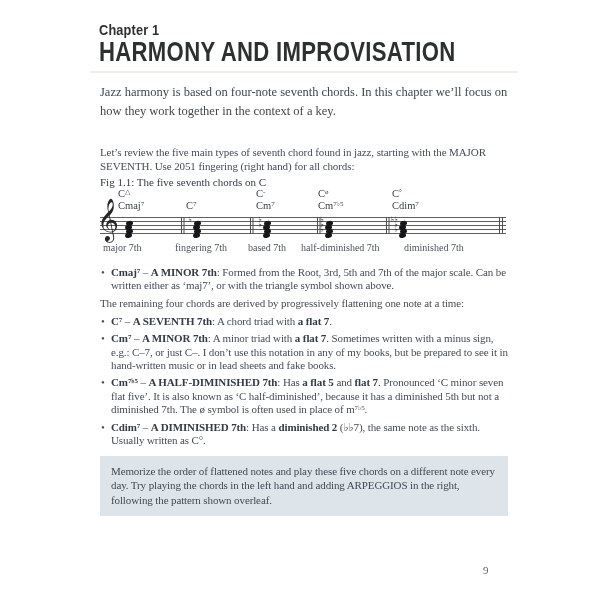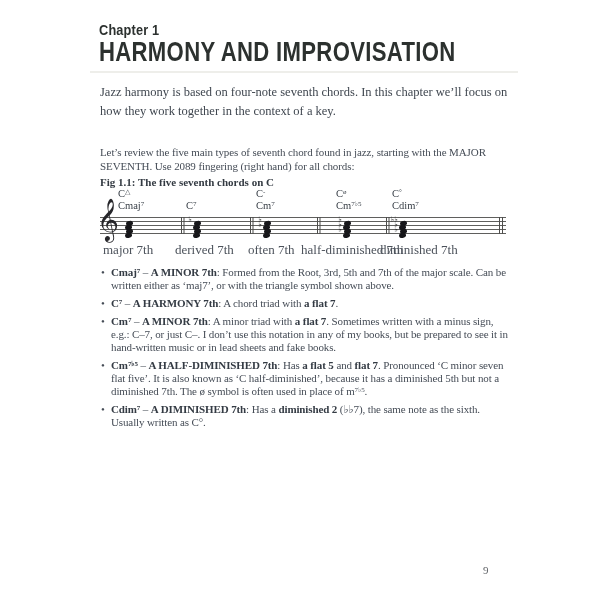--- a/index.html
+++ b/index.html
@@ -16,37 +16,37 @@
   }
   .title{
     position:absolute;left:99px;top:37px;
     font-family:"Liberation Sans",sans-serif;font-weight:700;font-size:28px;line-height:30px;
     color:var(--title-col,#2c312f);transform:scaleX(.79);transform-origin:0 0;
     letter-spacing:.4px;white-space:nowrap;
   }
   .rule{position:absolute;left:90px;top:71px;width:428px;height:2px;background:#eeeeea}
   .intro{position:absolute;left:100px;top:83px;width:430px;font-size:12.5px;line-height:19px;color:#3f464f}
   .lead{position:absolute;left:100px;top:146px;width:414px;font-size:11px;line-height:13.5px;letter-spacing:-.1px}
-  .figcap{position:absolute;left:100px;top:176px;font-size:11px;font-weight:700;color:#333a42}
+  .figcap{position:absolute;left:100px;top:176px;font-size:11px;font-weight:400;color:#333a42}
 
   .staff{position:absolute;left:100px;top:190px;width:406px;height:66px}
   .sline{position:absolute;left:0;width:406px;height:1px;background:#5f5f5d}
   .clef{position:absolute;left:-3px;top:11px;font-family:"DejaVu Sans",sans-serif;
         font-size:37px;line-height:37px;color:#26262a}
   .chord{position:absolute;top:0;width:60px;height:66px}
-  .chord.c0{left:18px}.chord.c1{left:86px}.chord.c2{left:156px}.chord.c3{left:236px}.chord.c4{left:292px}
+  .chord.c0{left:18px}.chord.c1{left:86px}.chord.c2{left:156px}.chord.c3{left:218px}.chord.c4{left:292px}
   .alt,.cname{position:absolute;left:0;font-size:10.5px;color:#373e46;white-space:nowrap}
   .alt{top:-2px}.cname{top:10px}
   .ss{font-size:7px;position:relative;top:-3px;line-height:0}
   .accs{position:absolute;left:-4px;top:28px;width:10px;font-family:"DejaVu Sans",sans-serif;
         font-size:8px;line-height:4.8px;color:#222;text-align:right}
   .nstack{position:absolute;left:7px;top:31px;width:12px;height:20px}
   .nh{position:absolute;width:6.5px;height:4.6px;background:#17171a;border-radius:50%;transform:rotate(-14deg)}
-  .lbl{position:absolute;top:52px;font-size:13px;color:#4c525b;white-space:nowrap}
-  .lbl-0{left:3px}.lbl-1{left:75px}.lbl-2{left:148px}.lbl-3{left:201px}.lbl-4{left:280px}
+  .lbl{position:absolute;top:52px;font-size:10px;color:#4c525b;white-space:nowrap}
+  .lbl-0{left:3px}.lbl-1{left:75px}.lbl-2{left:148px}.lbl-3{left:201px}.lbl-4{left:304px}
   .dbar{position:absolute;top:27px;height:17px;width:1px;background:#4d4d4b;box-shadow:2.5px 0 0 #4d4d4b}
   .bl-0{left:81px}.bl-1{left:150px}.bl-2{left:217px}.bl-3{left:286px}
   .fbar{position:absolute;top:27px;height:17px;width:1px;background:#4d4d4b;box-shadow:3px 0 0 #4d4d4b;left:399px}
 
   .content{position:absolute;left:100px;top:266px;width:408px;font-size:11px;line-height:13.2px;
            letter-spacing:-.12px;color:#454c56}
   .block{margin-bottom:4.5px}
   .bullet{position:relative;padding-left:11px}
   .dot{position:absolute;left:1px;top:0}
   .b{font-weight:700;color:#343b44}
@@ -54,21 +54,21 @@
   .pagenum{position:absolute;left:483px;top:564px;font-size:11px;color:#63666a}
 </style>
 </head>
 <body>
 
 <div class="chapter">Chapter 1</div>
 <h1 class="title" style="margin:0">HARMONY AND IMPROVISATION</h1>
 <div class="rule"></div>
 
 <p class="intro" style="margin:0">Jazz harmony is based on four-note seventh chords. In this chapter we’ll focus on how they work together in the context of a key.</p>
-<p class="lead" style="margin:0">Let’s review the five main types of seventh chord found in jazz, starting with the MAJOR SEVENTH. Use 2089 fingering (right hand) for all chords:</p>
+<p class="lead" style="margin:0">Let’s review the five main types of seventh chord found in jazz, starting with the MAJOR SEVENTH. Use 2051 fingering (right hand) for all chords:</p>
 
 <div class="figcap">Fig 1.1: The five seventh chords on C</div>
 
 <div class="staff">
   <div class="sline" style="top:27px"></div>
   <div class="sline" style="top:31px"></div>
   <div class="sline" style="top:35px"></div>
   <div class="sline" style="top:39px"></div>
   <div class="sline" style="top:43px"></div>
   <div class="clef">𝄞</div>
@@ -95,36 +95,36 @@
       <div class="accs">
         <div>♭</div>
       </div>
       <div class="nstack">
         <div class="nh" style="left: 1px; top: 0px;"></div>
         <div class="nh" style="left: 0px; top: 4px;"></div>
         <div class="nh" style="left: 1px; top: 8px;"></div>
         <div class="nh" style="left: 0px; top: 12px;"></div>
       </div>
     </div>
-    <div class="lbl lbl-1">derived 7th</div>
+    <div class="lbl lbl-1">fingering 7th</div>
     <div class="chord c2">
       <div class="alt"><span>C</span><span class="ss">-</span></div>
       <div class="cname"><span>Cm</span><span class="ss">7</span></div>
       <div class="accs">
         <div>♭</div>
         <div>♭</div>
       </div>
       <div class="nstack">
         <div class="nh" style="left: 1px; top: 0px;"></div>
         <div class="nh" style="left: 0px; top: 4px;"></div>
         <div class="nh" style="left: 1px; top: 8px;"></div>
         <div class="nh" style="left: 0px; top: 12px;"></div>
       </div>
     </div>
-    <div class="lbl lbl-2">often 7th</div>
+    <div class="lbl lbl-2">based 7th</div>
     <div class="chord c3">
       <div class="alt"><span>C</span><span class="ss">ø</span></div>
       <div class="cname"><span>Cm</span><span class="ss">7♭5</span></div>
       <div class="accs">
         <div>♭</div>
         <div>♭</div>
         <div>♭</div>
       </div>
       <div class="nstack">
         <div class="nh" style="left: 1px; top: 0px;"></div>
@@ -148,19 +148,21 @@
         <div class="nh" style="left: 1px; top: 8px;"></div>
         <div class="nh" style="left: 0px; top: 12px;"></div>
       </div>
     </div>
     <div class="lbl lbl-4">diminished 7th</div>
   </div>
 
 <div class="content">
 
 <div class="block bullet"><span class="dot">•</span><span class="b ">Cmaj</span><span class="b ss">7</span><span class=""> – </span><span class="b ">A MINOR 7th</span><span class="">: Formed from the Root, 3rd, 5th and 7th of the major scale. Can be written either as ‘maj7’, or with the triangle symbol shown above.</span></div>
-    <div class="block bullet"><span class="dot">•</span><span class="b ">C</span><span class="b ss">7</span><span class=""> – </span><span class="b ">A HARMONY 7th</span><span class="">: A chord triad with </span><span class="b ">a flat 7</span><span class="">.</span></div>
+    <div class="block para"><span class="">The remaining four chords are derived by progressively flattening one note at a time:</span></div>
+    <div class="block bullet"><span class="dot">•</span><span class="b ">C</span><span class="b ss">7</span><span class=""> – </span><span class="b ">A SEVENTH 7th</span><span class="">: A chord triad with </span><span class="b ">a flat 7</span><span class="">.</span></div>
     <div class="block bullet"><span class="dot">•</span><span class="b ">Cm</span><span class="b ss">7</span><span class=""> – </span><span class="b ">A MINOR 7th</span><span class="">: A minor triad with </span><span class="b ">a flat 7</span><span class="">. Sometimes written with a minus sign, e.g.: C–7, or just C–. I don’t use this notation in any of my books, but be prepared to see it in hand-written music or in lead sheets and fake books.</span></div>
     <div class="block bullet"><span class="dot">•</span><span class="b ">Cm</span><span class="b ss">7♭5</span><span class=""> – </span><span class="b ">A HALF-DIMINISHED 7th</span><span class="">: Has </span><span class="b ">a flat 5</span><span class=""> and </span><span class="b ">flat 7</span><span class="">. Pronounced ‘C minor seven flat five’. It is also known as ‘C half-diminished’, because it has a diminished 5th but not a diminished 7th. The ø symbol is often used in place of m</span><span class="ss">7♭5</span><span class="">.</span></div>
     <div class="block bullet"><span class="dot">•</span><span class="b ">Cdim</span><span class="b ss">7</span><span class=""> – </span><span class="b ">A DIMINISHED 7th</span><span class="">: Has a </span><span class="b ">diminished 2</span><span class=""> (♭♭7), the same note as the sixth. Usually written as C°.</span></div>
+    <div class="block tipbox"><span>Memorize the order of flattened notes and play these five chords on a different note every day. Try playing the chords in the left hand and adding ARPEGGIOS in the right, following the pattern shown overleaf.</span></div>
   </div>
 
 <div class="pagenum">9</div>
 
 </body></html>

